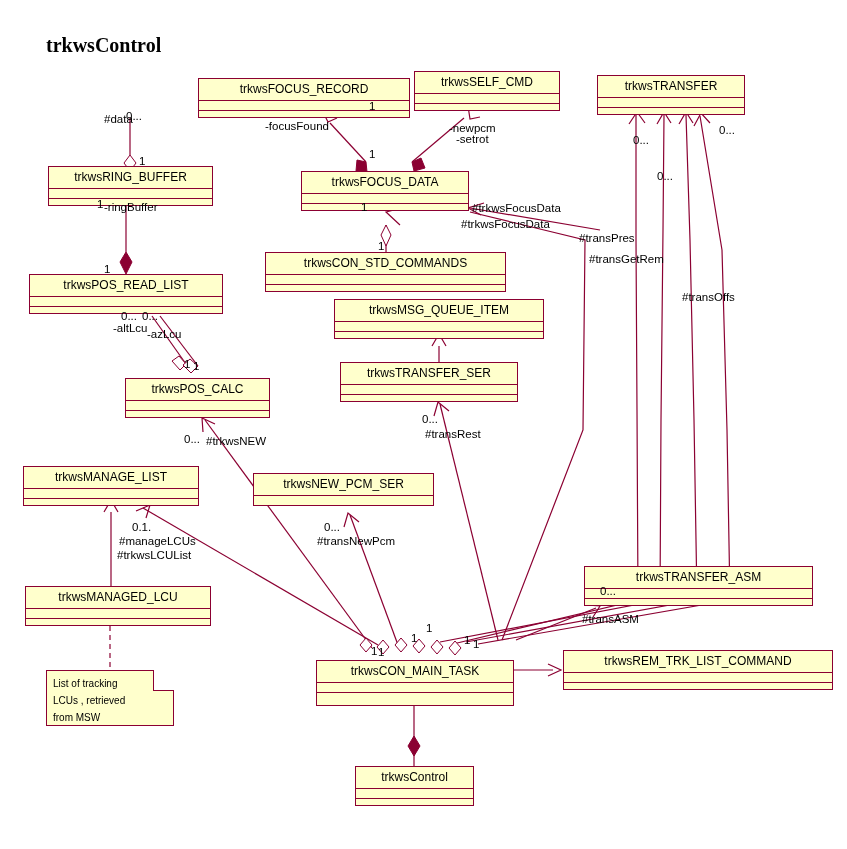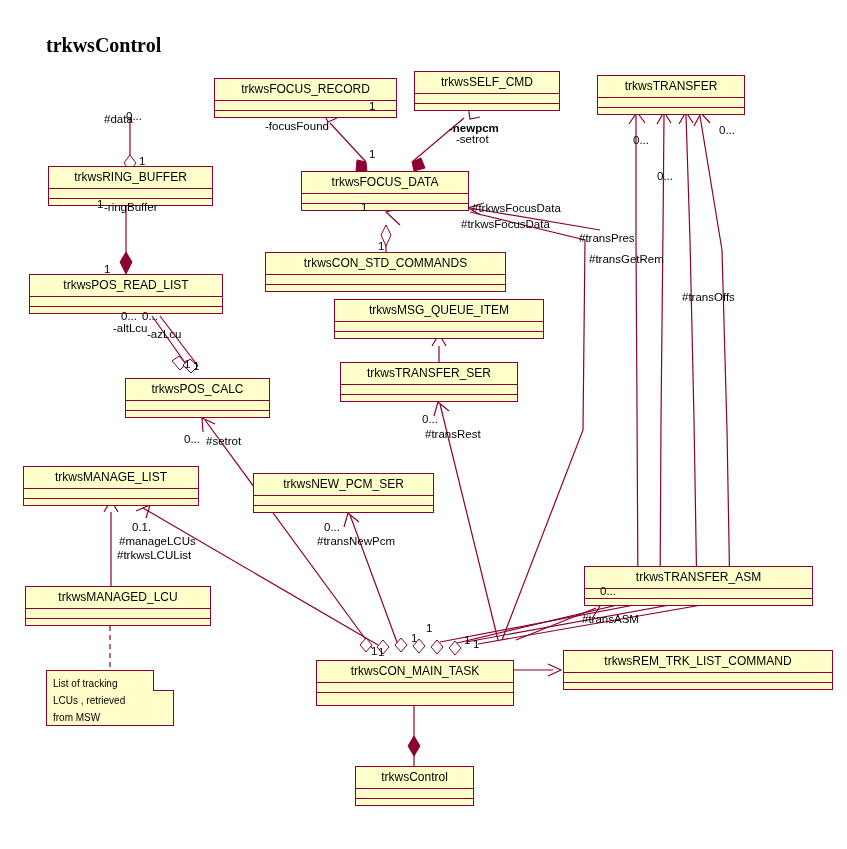--- a/index.html
+++ b/index.html
@@ -125,21 +125,21 @@
     <polygon class="hollow" points="383,640 377,647 383,654 389,647"></polygon>
     <polygon class="hollow" points="401,638 395,645 401,652 407,645"></polygon>
     <polygon class="hollow" points="419,639 413,646 419,653 425,646"></polygon>
     <polygon class="hollow" points="437,640 431,647 437,654 443,647"></polygon>
     <polygon class="hollow" points="455,641 449,648 455,655 461,648"></polygon>
     <polygon class="hollow" points="254,398 248,391 241,396 248,404"></polygon>
 
   </svg>
 
 
-  <div class="uml-class" style="left:214px;top:78px;width:183px;height:40px;">
+  <div class="uml-class" style="left:198px;top:78px;width:212px;height:40px;">
     <div class="cname">trkwsFOCUS_RECORD</div>
     <div class="cattr"></div>
     <div class="cops"></div>
   </div>
 
   <div class="uml-class" style="left:414px;top:71px;width:146px;height:40px;">
     <div class="cname">trkwsSELF_CMD</div>
     <div class="cattr"></div>
     <div class="cops"></div>
   </div>
@@ -191,21 +191,21 @@
     <div class="cattr"></div>
     <div class="cops"></div>
   </div>
 
   <div class="uml-class" style="left:23px;top:466px;width:176px;height:40px;">
     <div class="cname">trkwsMANAGE_LIST</div>
     <div class="cattr"></div>
     <div class="cops"></div>
   </div>
 
-  <div class="uml-class" style="left:253px;top:473px;width:181px;height:40px;">
+  <div class="uml-class" style="left:253px;top:473px;width:181px;height:33px;">
     <div class="cname">trkwsNEW_PCM_SER</div>
     <div class="cattr"></div>
     <div class="cops"></div>
   </div>
 
   <div class="uml-class" style="left:25px;top:586px;width:186px;height:40px;">
     <div class="cname">trkwsMANAGED_LCU</div>
     <div class="cattr"></div>
     <div class="cops"></div>
   </div>
@@ -238,21 +238,21 @@
     <div class="fold"></div>
     <div>List of tracking</div>
     <div>LCUs , retrieved</div>
     <div>from MSW</div>
   </div>
 
   <div class="lbl" style="left:104px;top:113px;">#data</div>
   <div class="mult" style="left:126px;top:110px;">0...</div>
   <div class="lbl" style="left:265px;top:120px;">-focusFound</div>
   <div class="mult" style="left:369px;top:100px;">1</div>
-  <div class="lbl" style="left:449px;top:122px;font-weight:bold;">-newpcm</div>
+  <div class="lbl" style="left:449px;top:122px;">-newpcm</div>
   <div class="lbl" style="left:456px;top:133px;">-setrot</div>
   <div class="mult" style="left:369px;top:148px;">1</div>
   <div class="mult" style="left:633px;top:134px;">0...</div>
   <div class="mult" style="left:719px;top:124px;">0...</div>
   <div class="mult" style="left:657px;top:170px;">0...</div>
   <div class="mult" style="left:139px;top:155px;">1</div>
   <div class="lbl" style="left:104px;top:201px;">-ringBuffer</div>
   <div class="mult" style="left:97px;top:198px;">1</div>
   <div class="mult" style="left:361px;top:201px;">1</div>
   <div class="lbl" style="left:472px;top:202px;">#trkwsFocusData</div>
@@ -264,21 +264,21 @@
   <div class="mult" style="left:104px;top:263px;">1</div>
   <div class="mult" style="left:121px;top:310px;">0...</div>
   <div class="mult" style="left:142px;top:310px;">0...</div>
   <div class="lbl" style="left:113px;top:322px;">-altLcu</div>
   <div class="lbl" style="left:147px;top:328px;">-azLcu</div>
   <div class="mult" style="left:184px;top:358px;">1</div>
   <div class="mult" style="left:193px;top:360px;">1</div>
   <div class="mult" style="left:422px;top:413px;">0...</div>
   <div class="lbl" style="left:425px;top:428px;">#transRest</div>
   <div class="mult" style="left:184px;top:433px;">0...</div>
-  <div class="lbl" style="left:206px;top:435px;">#setrot</div>
+  <div class="lbl" style="left:206px;top:435px;">#trkwsNEW</div>
   <div class="mult" style="left:132px;top:521px;">0.1.</div>
   <div class="lbl" style="left:119px;top:535px;">#manageLCUs</div>
   <div class="lbl" style="left:117px;top:549px;">#trkwsLCUList</div>
   <div class="mult" style="left:324px;top:521px;">0...</div>
   <div class="lbl" style="left:317px;top:535px;">#transNewPcm</div>
   <div class="mult" style="left:600px;top:585px;">0...</div>
   <div class="lbl" style="left:582px;top:613px;">#transASM</div>
   <div class="mult" style="left:411px;top:632px;">1</div>
   <div class="mult" style="left:426px;top:622px;">1</div>
   <div class="mult" style="left:464px;top:634px;">1</div>

